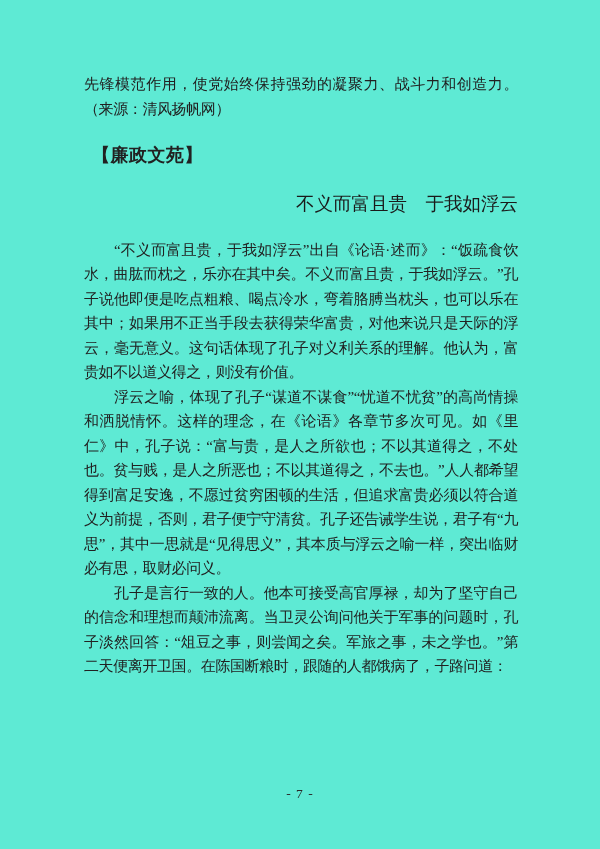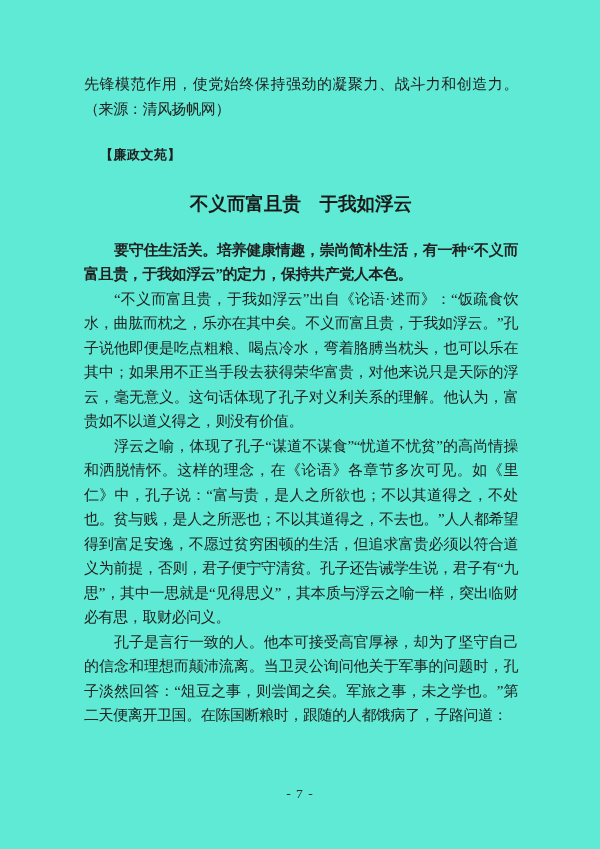--- a/index.html
+++ b/index.html
@@ -21,32 +21,32 @@
   .continuation-para {
     margin: 0;
     font-size: 15px;
     line-height: 24.5px;
     letter-spacing: -0.4px;
     text-align: justify;
     text-justify: inter-character;
     word-break: break-all;
   }
   .section-label {
-    margin: 22px 0 0 16px;
-    font-size: 13px;
+    margin: 22px 0 0 8px;
+    font-size: 18px;
     line-height: 24.5px;
     font-weight: bold;
     letter-spacing: 0.5px;
   }
   .article-title {
     margin: 20px 0 0 0;
     font-size: 18.5px;
     line-height: 32px;
-    font-weight: bold;
-    text-align: center;
+    font-weight: normal;
+    text-align: right;
     color: #1a1a1a;
   }
   .article-body {
     margin-top: 18px;
   }
   .para {
     margin: 0;
     font-size: 15px;
     line-height: 24.5px;
     letter-spacing: -0.4px;
@@ -75,21 +75,20 @@
 
 <div class="doc-page">
 
   <p class="continuation-para">先锋模范作用，使党始终保持强劲的凝聚力、战斗力和创造力。（来源：清风扬帆网）</p>
 
   <p class="section-label">【廉政文苑】</p>
 
   <h1 class="article-title">不义而富且贵　于我如浮云</h1>
 
   <div class="article-body">
-    <p class="para emphasis">要守住生活关。培养健康情趣，崇尚简朴生活，有一种“不义而富且贵，于我如浮云”的定力，保持共产党人本色。</p>
     <p class="para">“不义而富且贵，于我如浮云”出自《论语·述而》：“饭疏食饮水，曲肱而枕之，乐亦在其中矣。不义而富且贵，于我如浮云。”孔子说他即便是吃点粗粮、喝点冷水，弯着胳膊当枕头，也可以乐在其中；如果用不正当手段去获得荣华富贵，对他来说只是天际的浮云，毫无意义。这句话体现了孔子对义利关系的理解。他认为，富贵如不以道义得之，则没有价值。</p>
     <p class="para">浮云之喻，体现了孔子“谋道不谋食”“忧道不忧贫”的高尚情操和洒脱情怀。这样的理念，在《论语》各章节多次可见。如《里仁》中，孔子说：“富与贵，是人之所欲也；不以其道得之，不处也。贫与贱，是人之所恶也；不以其道得之，不去也。”人人都希望得到富足安逸，不愿过贫穷困顿的生活，但追求富贵必须以符合道义为前提，否则，君子便宁守清贫。孔子还告诫学生说，君子有“九思”，其中一思就是“见得思义”，其本质与浮云之喻一样，突出临财必有思，取财必问义。</p>
     <p class="para">孔子是言行一致的人。他本可接受高官厚禄，却为了坚守自己的信念和理想而颠沛流离。当卫灵公询问他关于军事的问题时，孔子淡然回答：“俎豆之事，则尝闻之矣。军旅之事，未之学也。”第二天便离开卫国。在陈国断粮时，跟随的人都饿病了，子路问道：</p>
   </div>
 
   <div class="page-footer">- 7 -</div>
 
 </div>
 
 </body></html>

